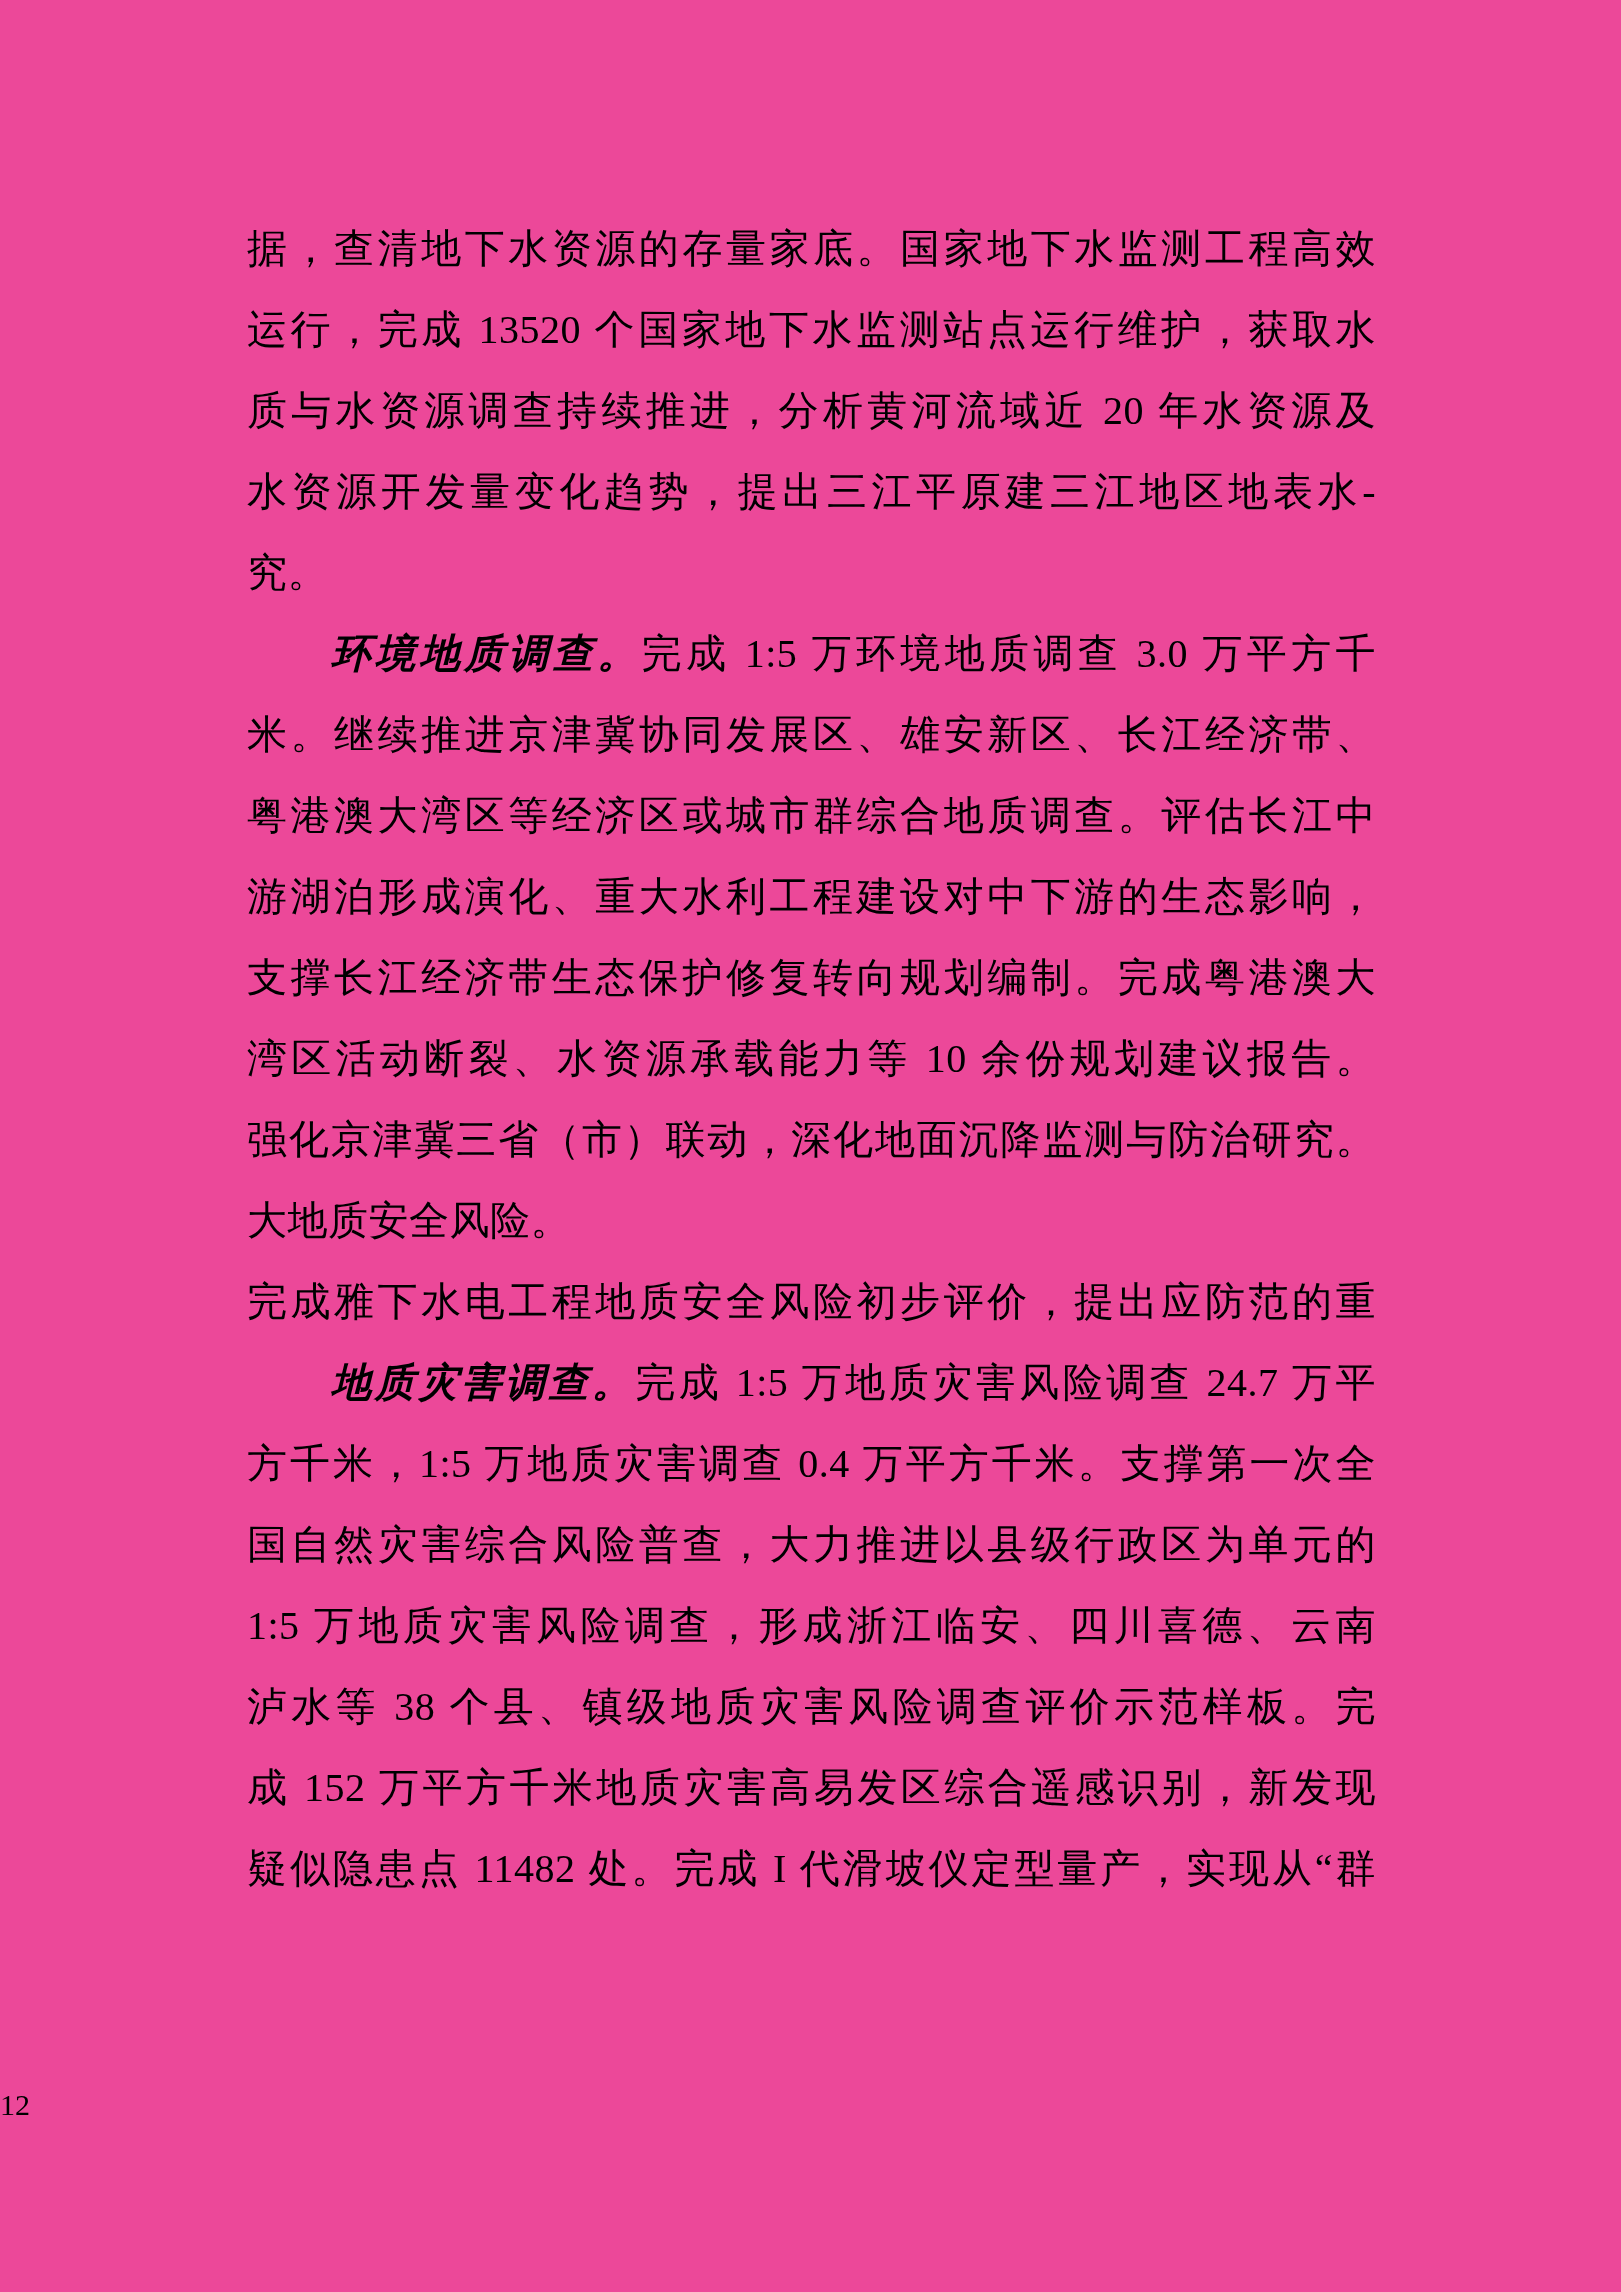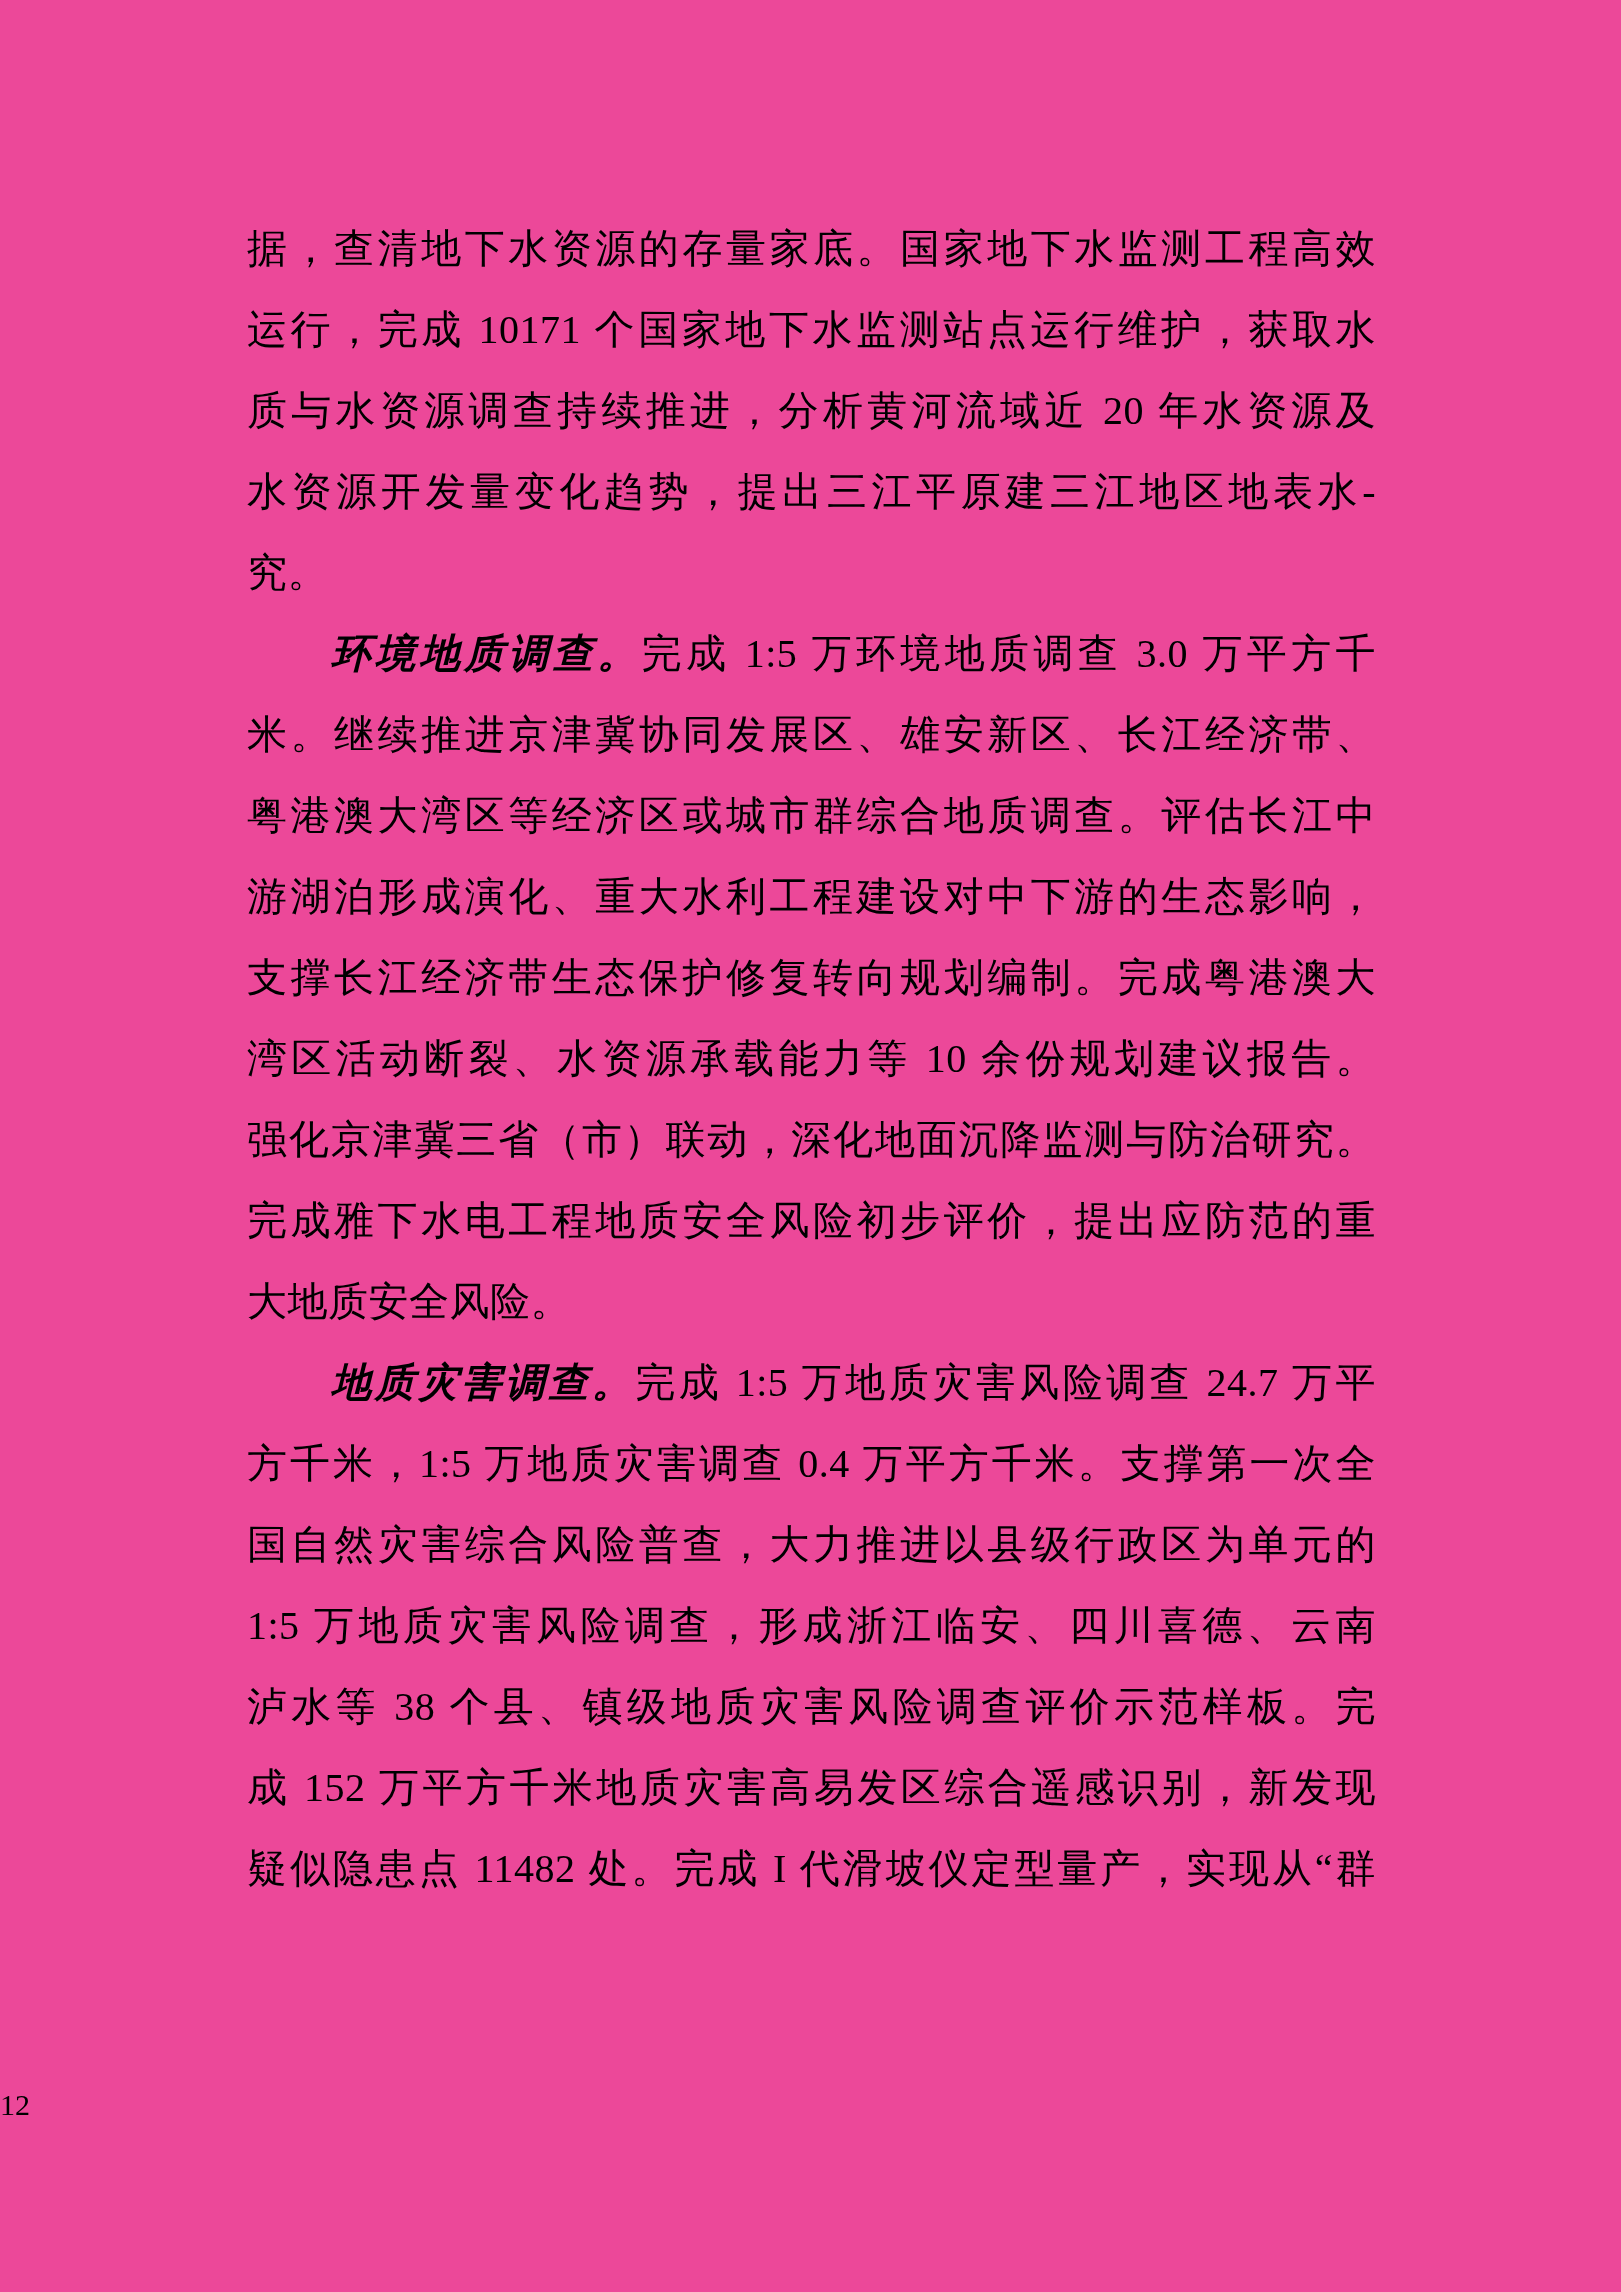--- a/index.html
+++ b/index.html
@@ -52,33 +52,33 @@
     line-height: 41px;
     color: #000000;
   }
 </style>
 </head>
 <body>
 
 <div class="page">
   <div class="text-block">
     <div class="line"><span class="lead"></span><span>据，查清地下水资源的存量家底。国家地下水监测工程高效</span></div>
-    <div class="line"><span class="lead"></span><span>运行，完成 10171 个国家地下水监测站点运行维护，获取水</span></div>
+    <div class="line"><span class="lead"></span><span>运行，完成 13520 个国家地下水监测站点运行维护，获取水</span></div>
     <div class="line"><span class="lead"></span><span>质与水资源调查持续推进，分析黄河流域近 20 年水资源及</span></div>
     <div class="line"><span class="lead"></span><span>水资源开发量变化趋势，提出三江平原建三江地区地表水-</span></div>
     <div class="line last"><span class="lead"></span><span>究。</span></div>
     <div class="line indent"><span class="lead">环境地质调查。</span><span>完成 1:5 万环境地质调查 3.0 万平方千</span></div>
     <div class="line"><span class="lead"></span><span>米。继续推进京津冀协同发展区、雄安新区、长江经济带、</span></div>
     <div class="line"><span class="lead"></span><span>粤港澳大湾区等经济区或城市群综合地质调查。评估长江中</span></div>
     <div class="line"><span class="lead"></span><span>游湖泊形成演化、重大水利工程建设对中下游的生态影响，</span></div>
     <div class="line"><span class="lead"></span><span>支撑长江经济带生态保护修复转向规划编制。完成粤港澳大</span></div>
     <div class="line"><span class="lead"></span><span>湾区活动断裂、水资源承载能力等 10 余份规划建议报告。</span></div>
     <div class="line"><span class="lead"></span><span>强化京津冀三省（市）联动，深化地面沉降监测与防治研究。</span></div>
+    <div class="line last"><span class="lead"></span><span>大地质安全风险。</span></div>
     <div class="line"><span class="lead"></span><span>完成雅下水电工程地质安全风险初步评价，提出应防范的重</span></div>
-    <div class="line last"><span class="lead"></span><span>大地质安全风险。</span></div>
     <div class="line indent"><span class="lead">地质灾害调查。</span><span>完成 1:5 万地质灾害风险调查 24.7 万平</span></div>
     <div class="line"><span class="lead"></span><span>方千米，1:5 万地质灾害调查 0.4 万平方千米。支撑第一次全</span></div>
     <div class="line"><span class="lead"></span><span>国自然灾害综合风险普查，大力推进以县级行政区为单元的</span></div>
     <div class="line"><span class="lead"></span><span>1:5 万地质灾害风险调查，形成浙江临安、四川喜德、云南</span></div>
     <div class="line"><span class="lead"></span><span>泸水等 38 个县、镇级地质灾害风险调查评价示范样板。完</span></div>
     <div class="line"><span class="lead"></span><span>成 152 万平方千米地质灾害高易发区综合遥感识别，新发现</span></div>
     <div class="line"><span class="lead"></span><span>疑似隐患点 11482 处。完成 I 代滑坡仪定型量产，实现从“群</span></div>
   </div>
   <div class="page-number">12</div>
 </div>

